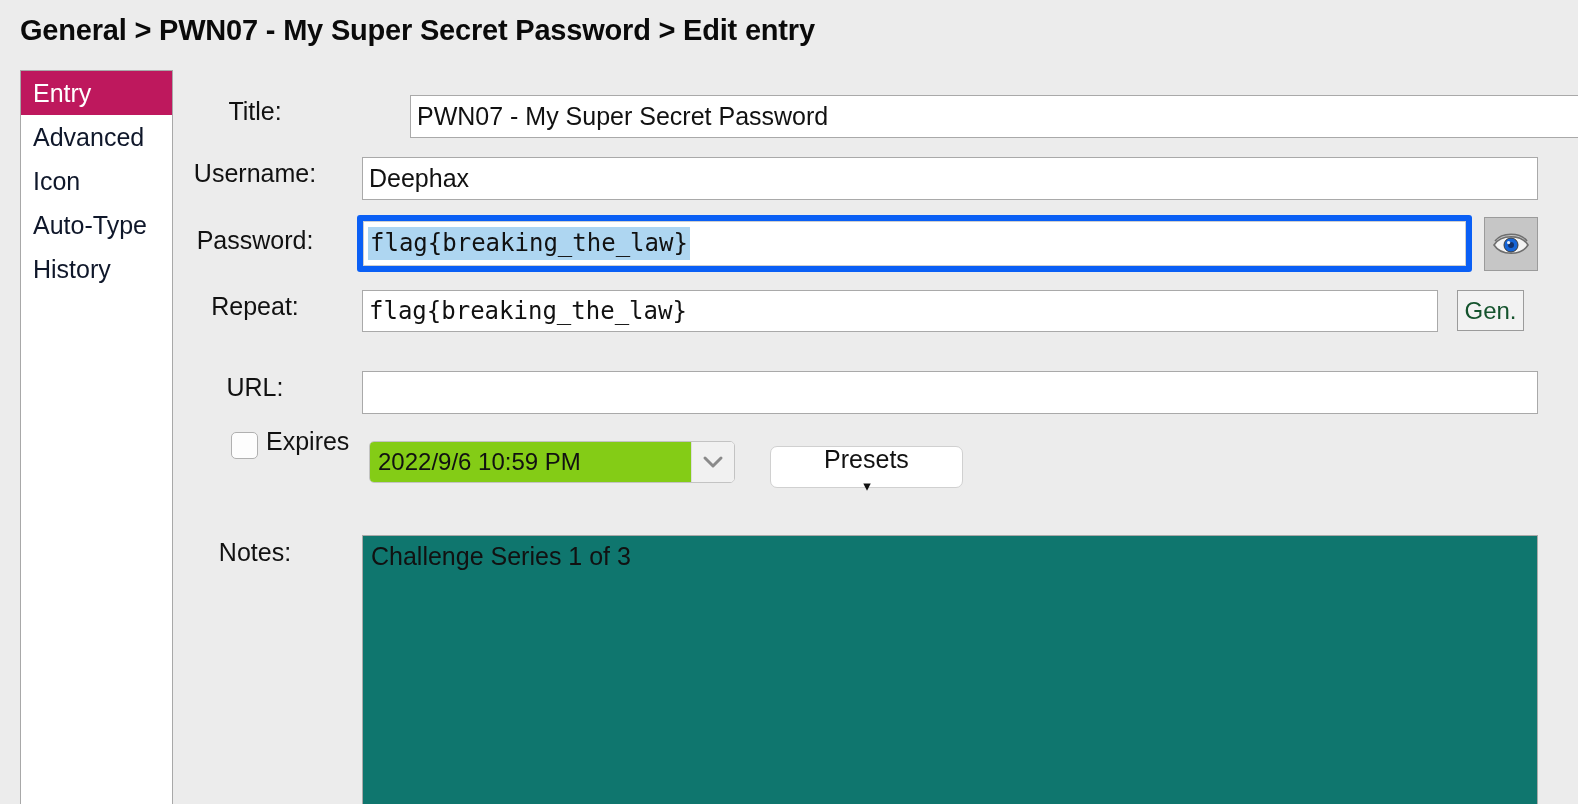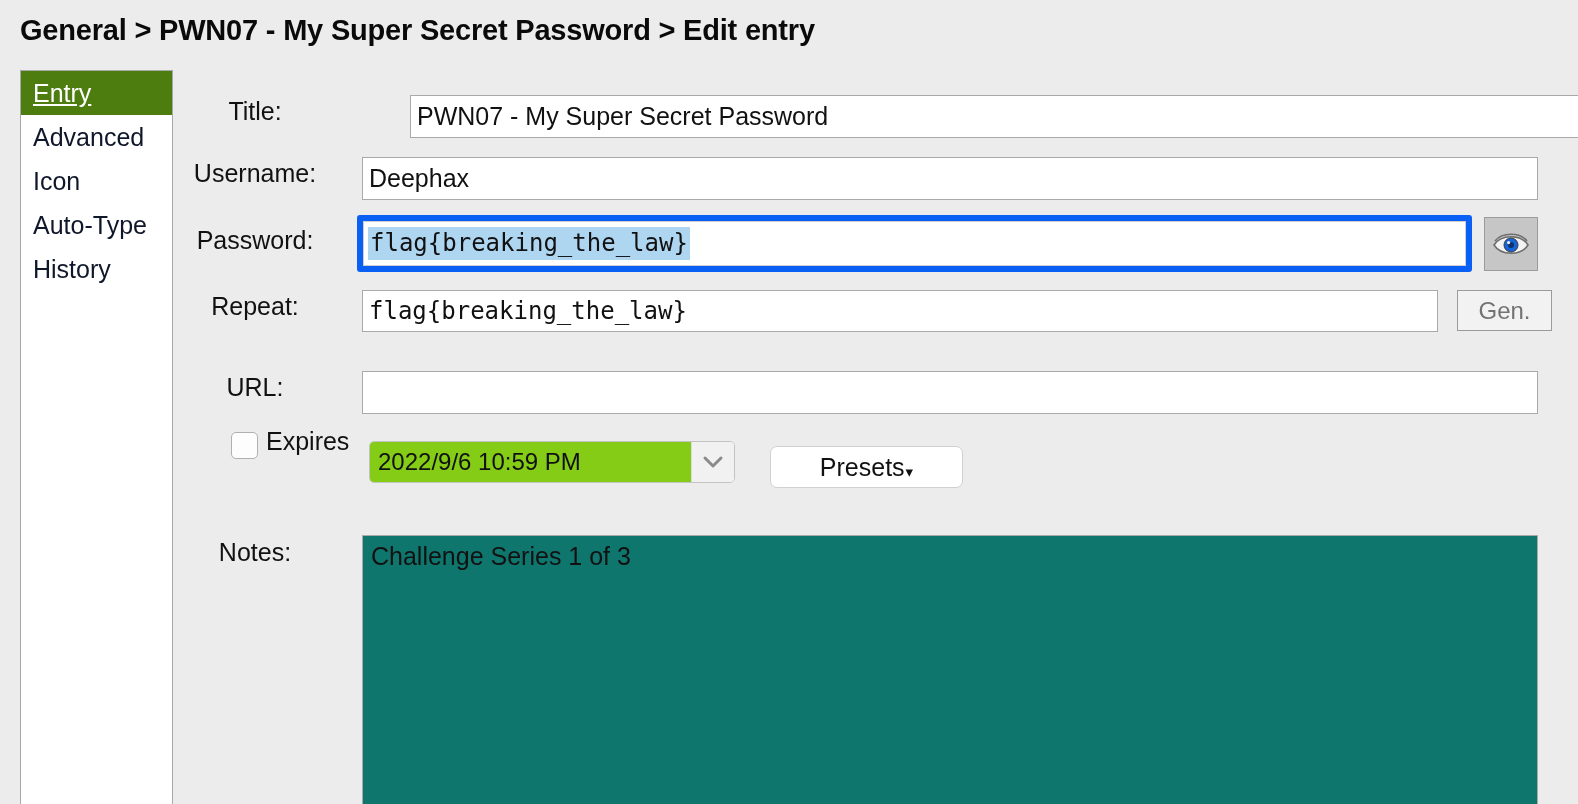--- a/index.html
+++ b/index.html
@@ -44,23 +44,22 @@
   .side-item {
     height: 44px;
     line-height: 44px;
     padding-left: 12px;
     font-size: 25px;
     color: #0f172a;
     white-space: nowrap;
     box-sizing: border-box;
   }
   .side-item.selected {
-    background: #4d7c0f;
+    background: #be185d;
     color: #ffffff;
-    text-decoration: underline;
   }
 
   
   .row-label {
     position: absolute;
     font-size: 25px;
     color: #111;
     text-align: center;
     white-space: nowrap;
   }
@@ -127,29 +126,29 @@
     display: flex;
     align-items: center;
     justify-content: center;
   }
 
   
   #gen-button {
     position: absolute;
     left: 1457px;
     top: 290px;
-    width: 95px;
+    width: 67px;
     height: 41px;
     background: #f2f2f2;
     border: 1px solid #9b9b9b;
     box-sizing: border-box;
     font-size: 24px;
     line-height: 39px;
     text-align: center;
-    color: #737373;
+    color: #14532d;
   }
 
   
   #expires-checkbox {
     position: absolute;
     left: 231px;
     top: 432px;
     width: 27px;
     height: 27px;
     background: #fdfdfd;
@@ -209,20 +208,21 @@
     height: 42px;
     background: #ffffff;
     border: 1px solid #d0d0d0;
     border-radius: 7px;
     box-sizing: border-box;
     display: flex;
     align-items: center;
     justify-content: center;
     font-size: 25px;
     color: #111;
+    flex-direction: column;
   }
   #presets-caret {
     margin-left: 1px;
     font-size: 15px;
     line-height: 1;
     position: relative;
     top: 4px;
   }
 
   

